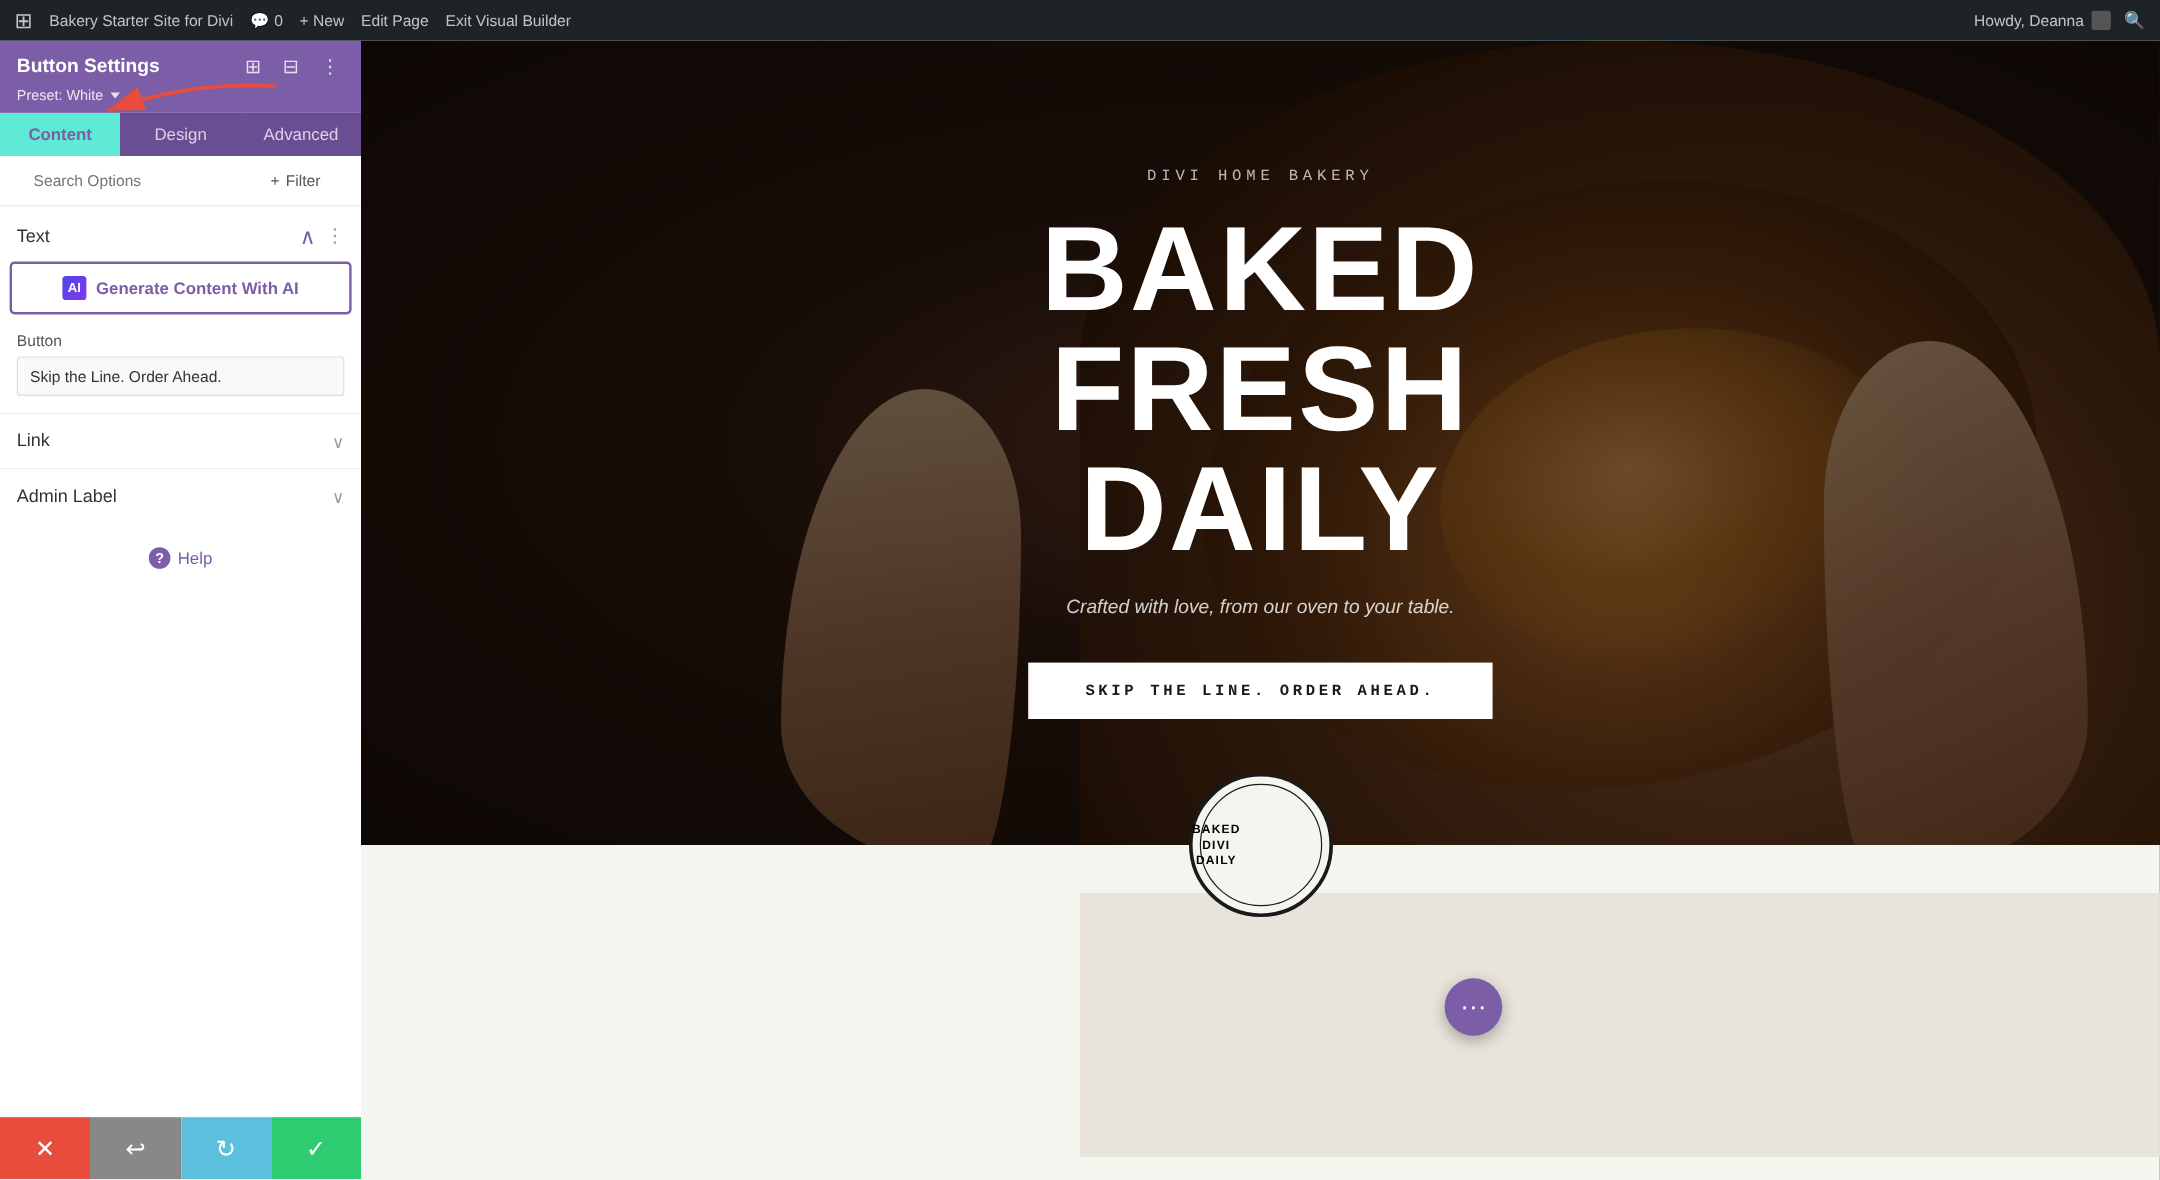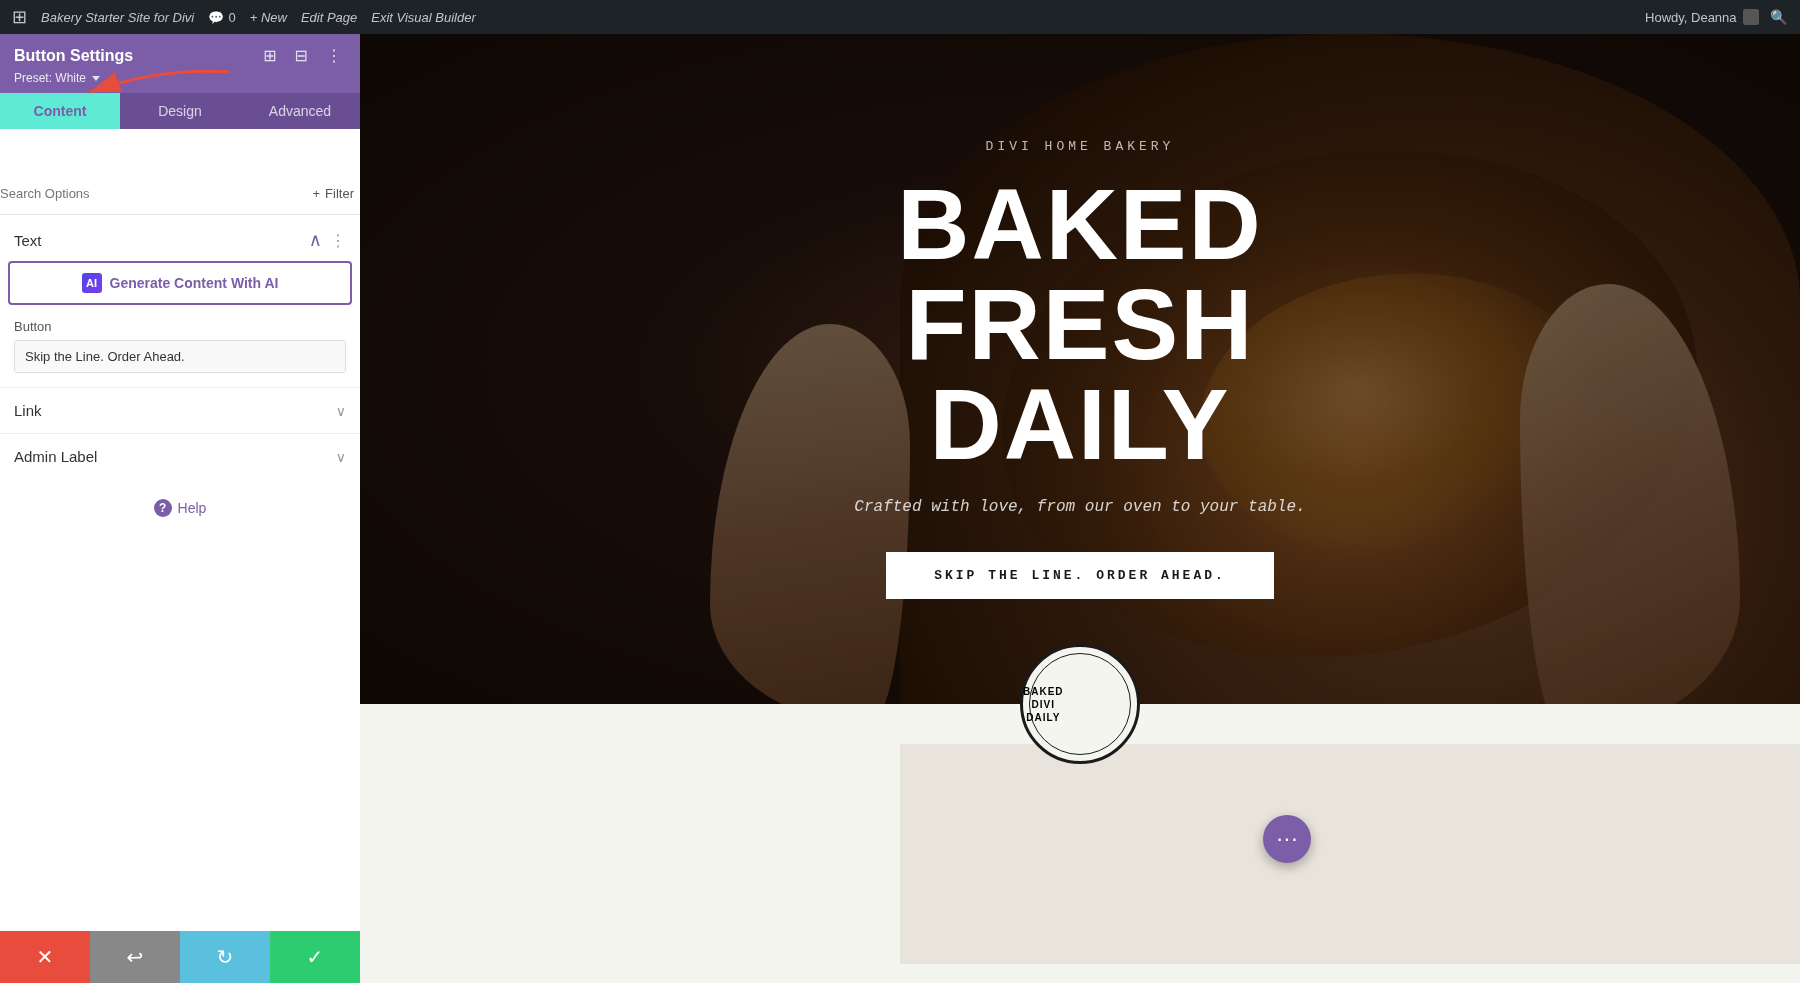--- a/index.html
+++ b/index.html
@@ -14,32 +14,32 @@
       padding: 0 12px;
       gap: 16px;
       flex-shrink: 0;
       color: #c3c4c7;
       font-size: 13px;
       justify-content: space-between;
     }
     .wp-admin-bar-left { display: flex; align-items: center; gap: 14px; }
     .wp-admin-bar-right { display: flex; align-items: center; gap: 12px; }
     .wp-logo { color: #c3c4c7; font-size: 18px; }
-    .wp-admin-bar a { color: #c3c4c7; text-decoration: none; font-size: 13px; font-style: italic; }
+    .wp-admin-bar a { color: #c3c4c7; text-decoration: none; font-size: 13px; }
     .comment-bubble { display: flex; align-items: center; gap: 4px; }
     .new-link { display: flex; align-items: center; gap: 4px; color: #c3c4c7; }
     .howdy { display: flex; align-items: center; gap: 6px; }
     .user-avatar { width: 16px; height: 16px; background: #555; border-radius: 2px; display: inline-block; }
 
     
     .main-layout { display: flex; flex: 1; overflow: hidden; }
 
     
     .left-panel {
-      width: 360px;
+      width: 301px;
       background: #fff;
       display: flex;
       flex-direction: column;
       flex-shrink: 0;
       position: relative;
     }
 
     
     .panel-header {
       background: #7b5ea7;
@@ -108,24 +108,23 @@
     .panel-tab.active {
       background: #5eead4;
       color: #7b5ea7;
       font-weight: 600;
     }
 
     
     .search-bar {
       display: flex;
       align-items: center;
-      padding: 10px 0;
+      padding: 10px 28px;
       border-bottom: 1px solid #e5e5e5;
       gap: 8px;
-      margin-top: 44px;
     }
     .search-input {
       flex: 1;
       border: none;
       outline: none;
       font-size: 13px;
       color: #999;
       background: transparent;
     }
     .filter-btn {
@@ -347,21 +346,20 @@
       letter-spacing: 2px;
       text-transform: uppercase;
       margin-bottom: 24px;
       font-family: 'Arial', sans-serif;
     }
     .hero-description {
       font-size: 16px;
       color: rgba(255,255,255,0.8);
       margin-bottom: 36px;
       font-style: italic;
-      font-family: Liberation Mono, monospace;
     }
     .hero-cta {
       display: inline-block;
       padding: 16px 48px;
       background: #fff;
       color: #1a1a1a;
       font-size: 13px;
       font-weight: 700;
       letter-spacing: 3px;
       text-transform: uppercase;

